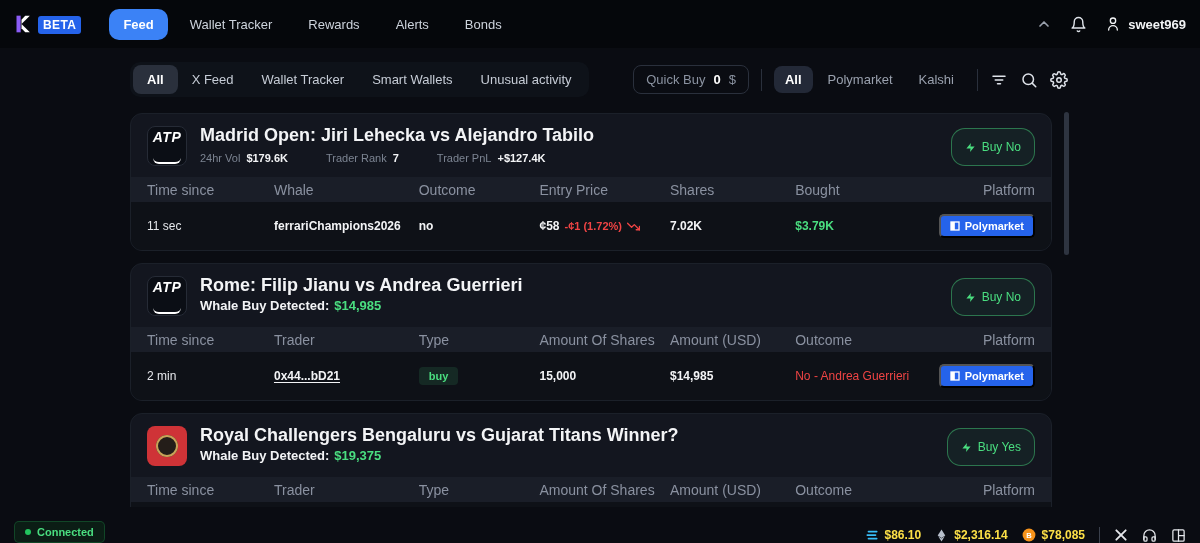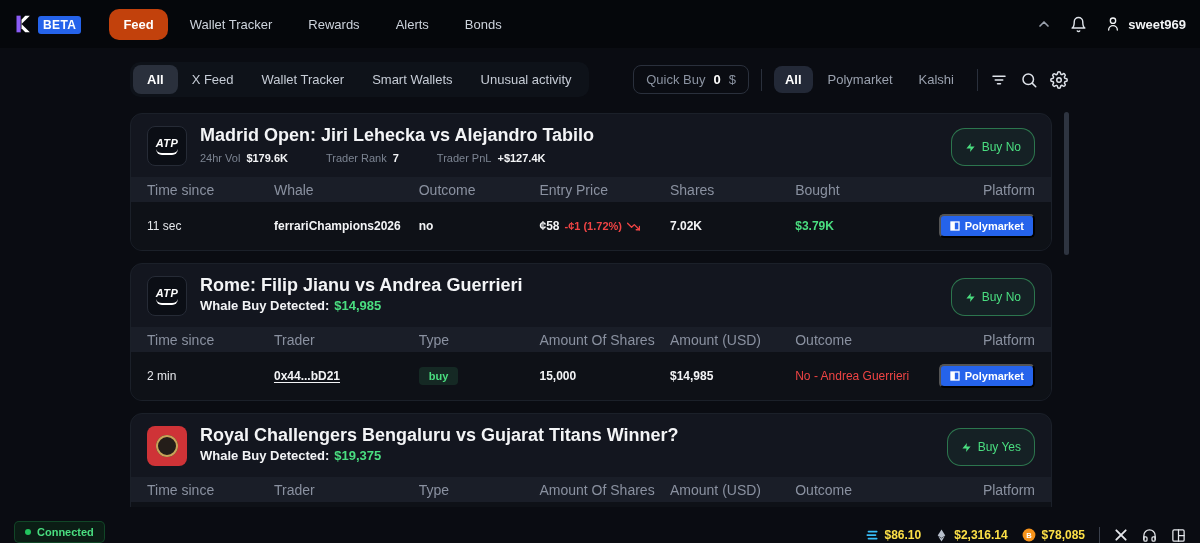--- a/index.html
+++ b/index.html
@@ -8,21 +8,21 @@
   .app { position:relative; width:1200px; height:543px; background:#0a0c12; color:#e5e7eb; overflow:hidden; }
 
   
   .navbar { display:flex; align-items:center; height:48px; padding:0 14px; background:#05070b; }
   .logo-wrap { display:flex; align-items:flex-start; gap:4px; margin-right:28px; cursor:pointer; }
   .logo-k svg { display:block; }
   .beta-badge { background:#2563eb; color:#fff; font-size:12px; font-weight:700; letter-spacing:.4px;
     padding:2px 5px; border-radius:3px; margin-top:2px; }
   .nav-items { display:flex; align-items:center; gap:8px; }
   .nav-item { font-size:13px; color:#cdd3dc; padding:8px 14px; border-radius:10px; cursor:pointer; white-space:nowrap; }
-  .nav-item.active { background:#c2410c; color:#fff; font-weight:700; }
+  .nav-item.active { background:#3b82f6; color:#fff; font-weight:700; }
   .nav-right { margin-left:auto; display:flex; align-items:center; gap:18px; }
   .icon-btn { display:flex; align-items:center; justify-content:center; color:#dfe3ea; cursor:pointer; }
   .icon-btn.muted { color:#9aa1ad; }
   .user-chip { display:flex; align-items:center; gap:7px; color:#f3f4f6; font-size:13px; font-weight:600; cursor:pointer; }
 
   
   .filter-row { display:flex; align-items:center; margin:14px 0 0 130px; width:938px; }
   .feed-tabs { display:flex; align-items:center; background:#0e1219; border-radius:10px; padding:3px; }
   .feed-tab { font-size:13px; color:#c6ccd6; padding:7px 14px; border-radius:8px; cursor:pointer; white-space:nowrap; }
   .feed-tab.active { background:#2a303c; color:#fff; font-weight:600; }
@@ -37,22 +37,22 @@
   .platform-tab { font-size:13px; color:#9aa1ae; padding:6px 11px; border-radius:8px; cursor:pointer; }
   .platform-tab.active { background:#232937; color:#fff; font-weight:600; }
 
   
   .content { margin:16px 0 0 130px; width:922px; display:flex; flex-direction:column; gap:12px; }
   .card { background:#13161f; border-radius:12px; overflow:hidden; border:1px solid #1b2029; }
   .card-head { display:flex; align-items:flex-start; gap:13px; padding:12px 16px 11px; }
   .mkt-logo { width:40px; height:40px; border-radius:8px; flex:0 0 auto;
     display:flex; align-items:center; justify-content:center; }
   .mkt-logo.atp { background:#0b0e15; border:1px solid #262b36; flex-direction:column; }
-  .mkt-logo.atp .atp-text { color:#fff; font-size:11px; font-weight:900; font-style:italic; letter-spacing:.5px;
-    border-bottom:2px solid #fff; border-radius:0 0 6px 6px; padding-bottom:4px; }
+  .mkt-logo.atp .atp-text { color:#fff; font-size:14px; font-weight:900; font-style:italic; letter-spacing:.5px;
+    border-bottom:2px solid #fff; border-radius:0 0 6px 6px; padding-bottom:17px; }
   .mkt-logo.rcb { background:#cf3337; }
   .rcb-emblem { width:22px; height:22px; border-radius:50%; background:#241d19; box-shadow:0 0 0 2px #caa258 inset; }
   .head-text { flex:1; min-width:0; }
   .card-title { font-size:18px; font-weight:700; color:#f3f4f6; line-height:18px; }
   .card-stats { display:flex; gap:38px; margin-top:8px; font-size:11px; }
   .stat .s-label { color:#7c8492; margin-right:6px; }
   .stat .s-value { color:#f3f4f6; font-weight:700; }
   .whale-line { margin-top:4px; font-size:13px; font-weight:700; color:#f3f4f6; }
   .whale-line .wb-amount { color:#4ade80; margin-left:5px; }
   .buy-btn { display:inline-flex; align-items:center; gap:6px; height:38px; padding:0 13px; margin-top:2px;

